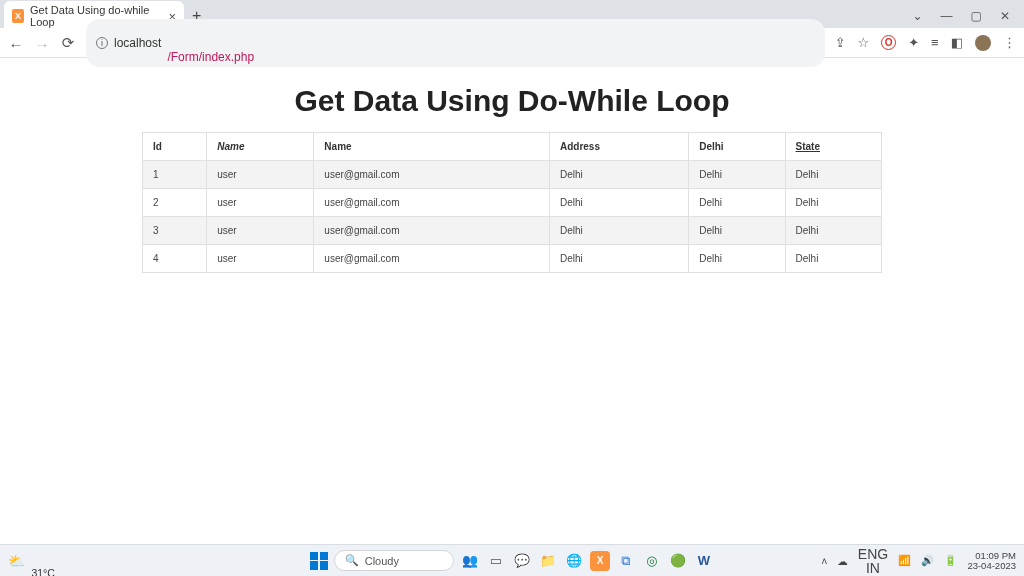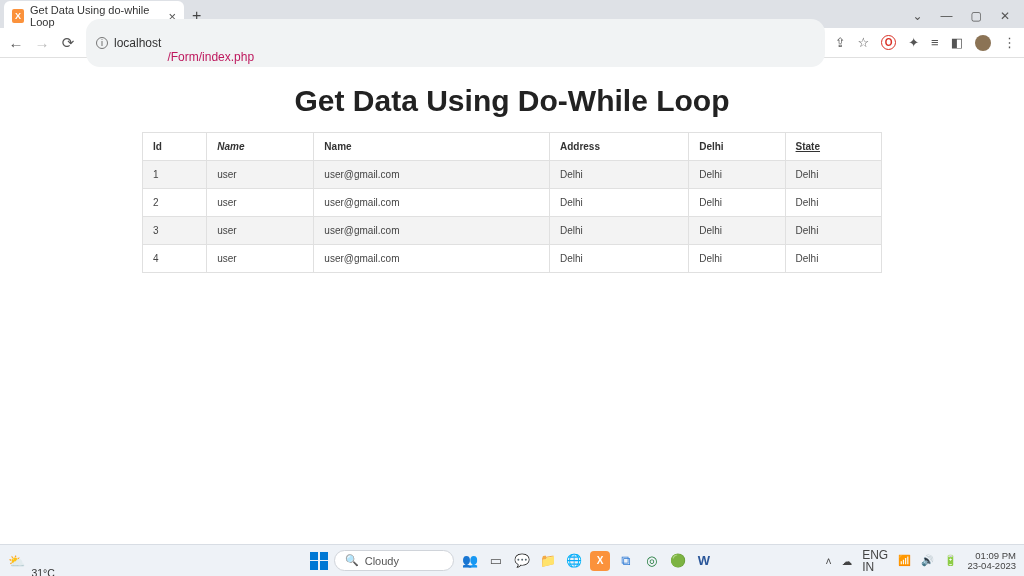--- a/index.html
+++ b/index.html
@@ -85,21 +85,21 @@
     }
     .weather { display:flex; align-items:center; gap:6px; }
     .weather-ico { color:#f5b301; font-size:14px;}
     .weather-txt { line-height:1.05;margin-top:36px; }
     .task-center { position:absolute; left:50%; transform:translateX(-50%); display:flex; align-items:center; gap:6px;}
     .win-logo { width:18px;height:18px; display:grid; grid-template-columns:1fr 1fr; grid-template-rows:1fr 1fr; gap:1.5px;}
     .win-logo span{ background:#0078d4;}
     .search-box { display:flex;align-items:center;gap:6px; background:#fff; border:1px solid #d0d4da; border-radius:14px; padding:3px 10px; font-size:11px; color:#555; width:120px;}
     .task-ico { width:20px;height:20px; border-radius:4px; display:flex;align-items:center;justify-content:center; font-size:13px;}
     .tray { margin-left:auto; display:flex; align-items:center; gap:10px; color:#444;}
-    .tray .lang{ font-size:12px; line-height:1; text-align:left;}
+    .tray .lang{ font-size:14px; line-height:1; text-align:center;}
     .tray .clock{ font-size:9.5px; line-height:1.05; text-align:right;}
   </style>
 </head>
 <body>
 
 <div class="browser-chrome">
   <div class="tabs-bar">
     <div class="tab">
       <span class="tab-icon">X</span>
       <span>Get Data Using do-while Loop</span>

